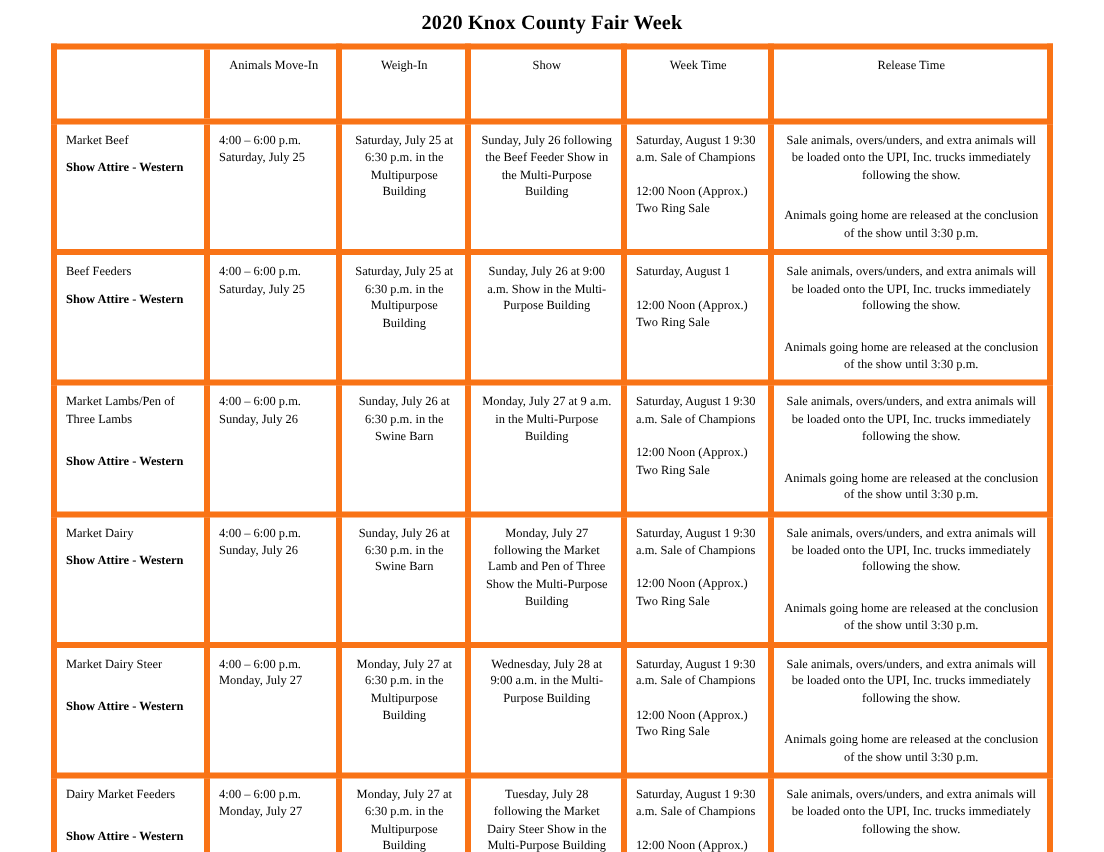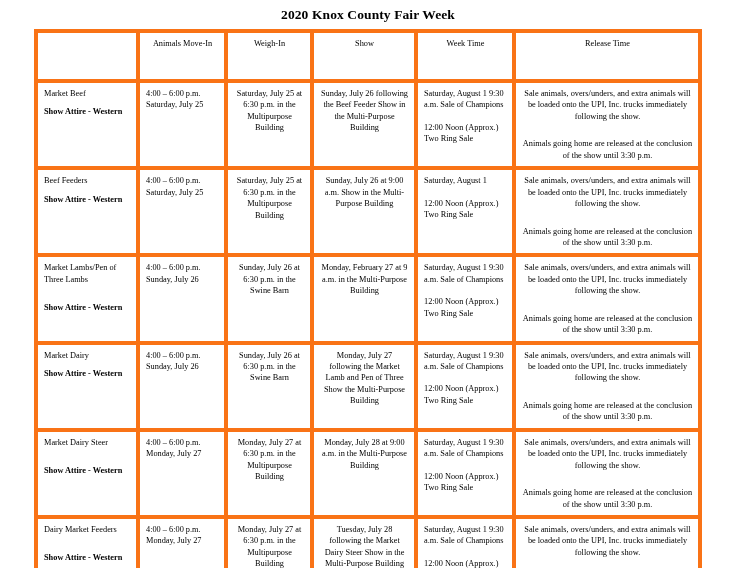--- a/index.html
+++ b/index.html
@@ -166,21 +166,21 @@
           </td>
         </tr>
         <tr class="tall">
           <td class="animal-cell">
             <span class="blk">Market Lambs/Pen of Three Lambs</span>
             <div class="gap-large"></div>
             <span class="attire">Show Attire - Western</span>
           </td>
           <td class="center-cell">4:00 – 6:00 p.m. Sunday, July 26</td>
           <td class="left-cell">Sunday, July 26 at 6:30 p.m. in the Swine Barn</td>
-          <td class="left-cell">Monday, February 27 at 9 a.m. in the Multi-Purpose Building</td>
+          <td class="left-cell">Monday, July 27 at 9 a.m. in the Multi-Purpose Building</td>
           <td class="sale-cell">
             <span class="blk">Saturday, August 1 9:30 a.m. Sale of Champions</span>
             <div class="spacer-sale"></div>
             <span class="blk">12:00 Noon (Approx.) Two Ring Sale</span>
           </td>
           <td class="release-cell">
             <span class="blk">Sale animals, overs/unders, and extra animals will be loaded onto the UPI, Inc. trucks immediately following the show.</span>
             <div class="spacer-release"></div>
             <span class="blk">Animals going home are released at the conclusion of the show until 3:30 p.m.</span>
           </td>
@@ -206,21 +206,21 @@
           </td>
         </tr>
         <tr class="tall">
           <td class="animal-cell">
             <span class="blk">Market Dairy Steer</span>
             <div class="gap-large"></div>
             <span class="attire">Show Attire - Western</span>
           </td>
           <td class="center-cell">4:00 – 6:00 p.m. Monday, July 27</td>
           <td class="left-cell">Monday, July 27 at 6:30 p.m. in the Multipurpose Building</td>
-          <td class="left-cell">Monday, July 28 at 9:00 a.m. in the Multi-Purpose Building</td>
+          <td class="left-cell">Wednesday, July 28 at 9:00 a.m. in the Multi-Purpose Building</td>
           <td class="sale-cell">
             <span class="blk">Saturday, August 1 9:30 a.m. Sale of Champions</span>
             <div class="spacer-sale"></div>
             <span class="blk">12:00 Noon (Approx.) Two Ring Sale</span>
           </td>
           <td class="release-cell">
             <span class="blk">Sale animals, overs/unders, and extra animals will be loaded onto the UPI, Inc. trucks immediately following the show.</span>
             <div class="spacer-release"></div>
             <span class="blk">Animals going home are released at the conclusion of the show until 3:30 p.m.</span>
           </td>

